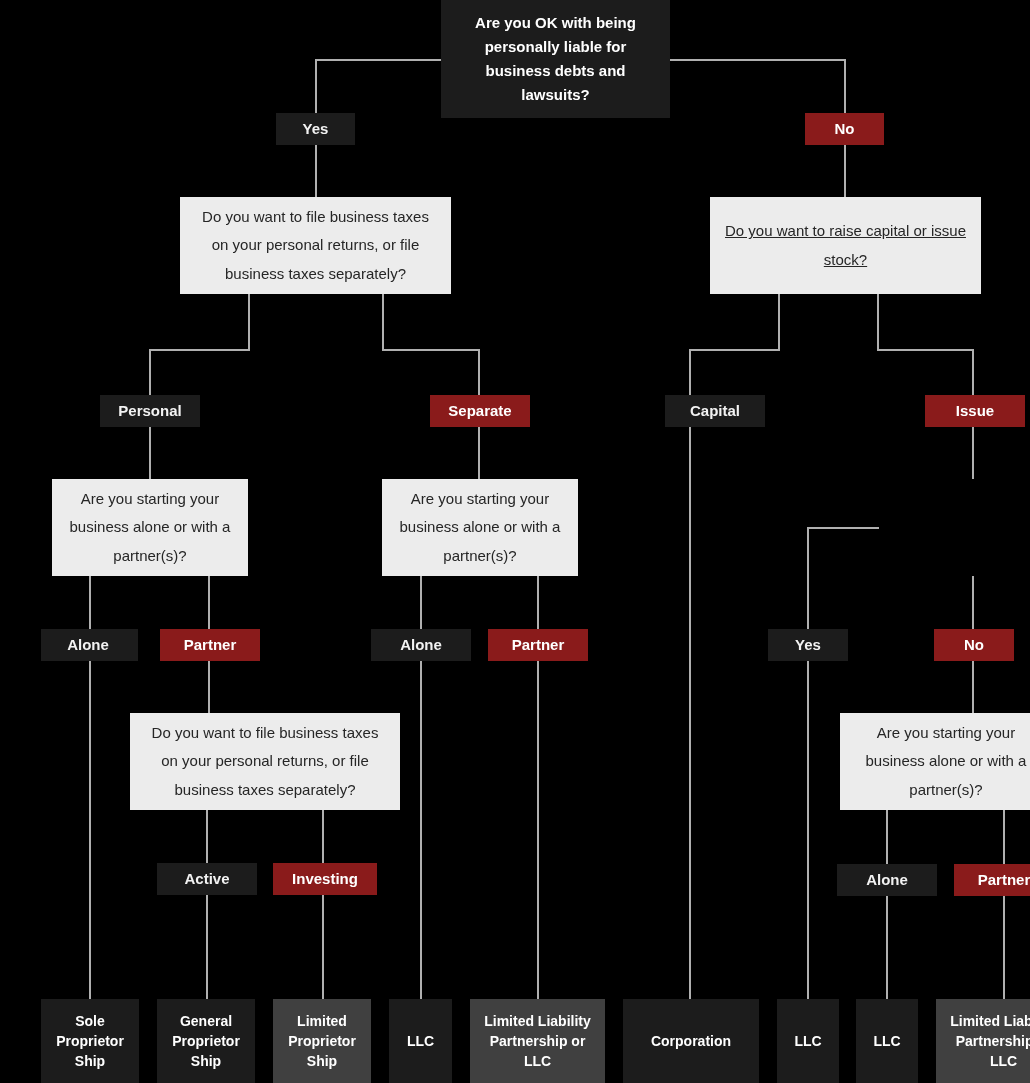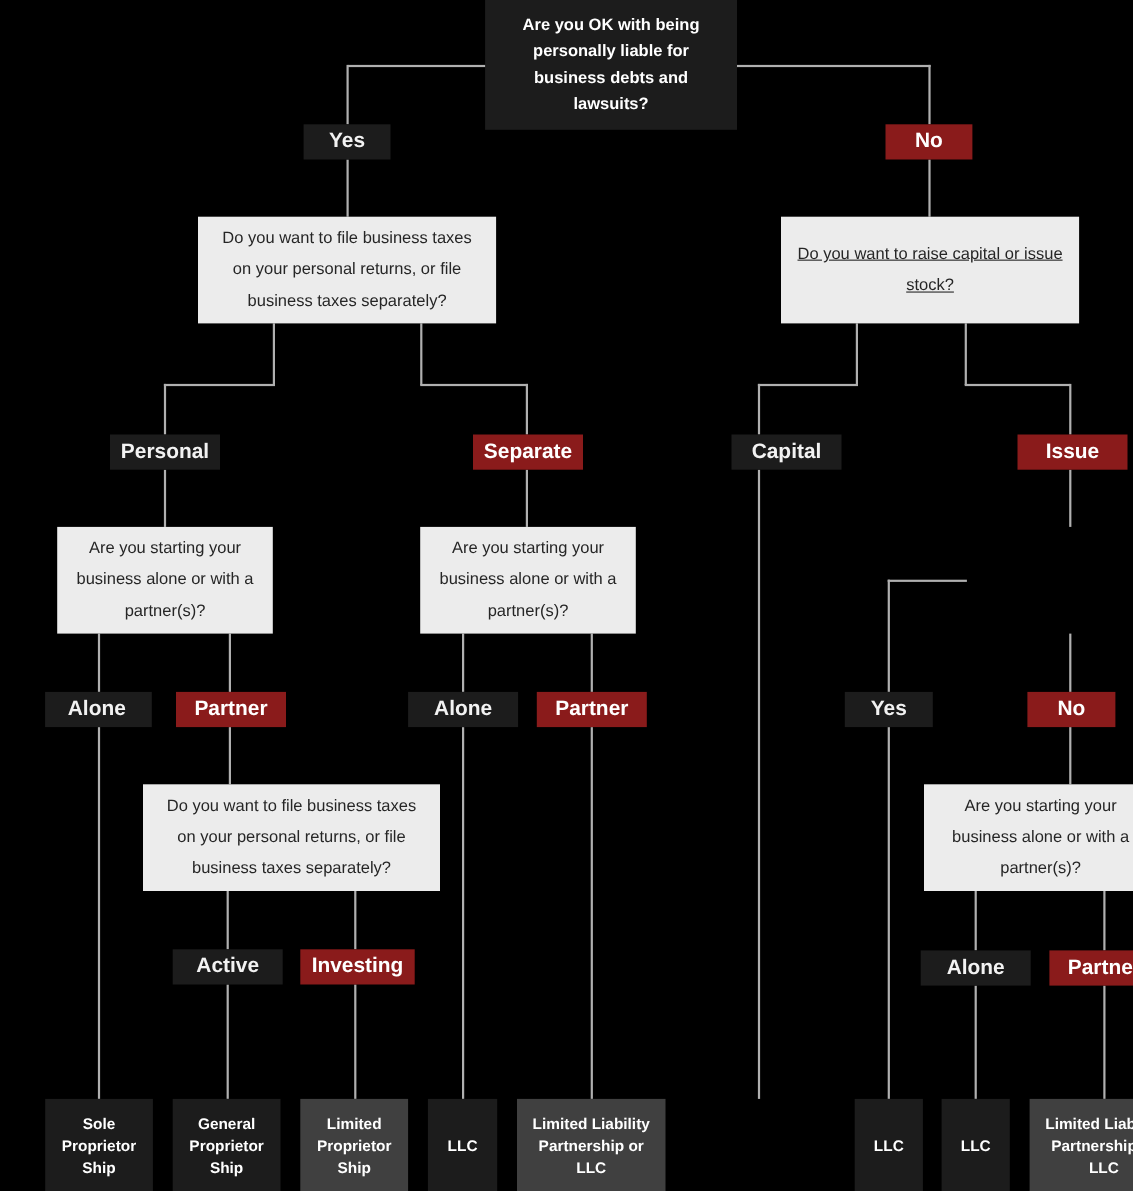--- a/index.html
+++ b/index.html
@@ -41,21 +41,21 @@
   }
   .q-node {
     background: #ececec;
     color: #262626;
     font-size: 15px;
     line-height: 1.88;
     font-weight: 400;
     padding: 6px 12px;
   }
   .lbl-node {
-    font-size: 19px;
+    font-size: 15px;
     font-weight: 700;
     line-height: 1.2;
     height: 32px;
   }
   .lbl-dark {
     background: #1c1c1c;
     color: #f2f2f2;
   }
   .lbl-red {
     background: #8a1b1b;
@@ -185,17 +185,18 @@
   <div class="node lbl-node lbl-dark" style="left:116px; top:863px; width:100px;">Active</div>
   <div class="node lbl-node lbl-red" style="left:232px; top:863px; width:104px;text-align:right;">Investing</div>
   <div class="node lbl-node lbl-dark" style="left:796px; top:864px; width:100px;">Alone</div>
   <div class="node lbl-node lbl-red" style="left:913px; top:864px; width:100px;">Partner</div>
 
   <div class="node res-node res-dark" style="left:0px;   top:999px; width:98px;  height:84px;">Sole Proprietor Ship</div>
   <div class="node res-node res-dark" style="left:116px; top:999px; width:98px;  height:84px;">General Proprietor Ship</div>
   <div class="node res-node res-red" style="left:232px; top:999px; width:98px;  height:84px;">Limited Proprietor Ship</div>
   <div class="node res-node res-dark" style="left:348px; top:999px; width:63px;  height:84px;">LLC</div>
   <div class="node res-node res-red" style="left:429px; top:999px; width:135px; height:84px;">Limited Liability Partnership or LLC</div>
+  <div class="node res-node res-dark" style="left:582px; top:999px; width:136px; height:84px;">Corporation</div>
   <div class="node res-node res-dark" style="left:736px; top:999px; width:62px;  height:84px;">LLC</div>
   <div class="node res-node res-dark" style="left:815px; top:999px; width:62px;  height:84px;">LLC</div>
   <div class="node res-node res-red" style="left:895px; top:999px; width:135px; height:84px;">Limited Liability Partnership or LLC</div>
 
 </div>
 
 </body></html>

